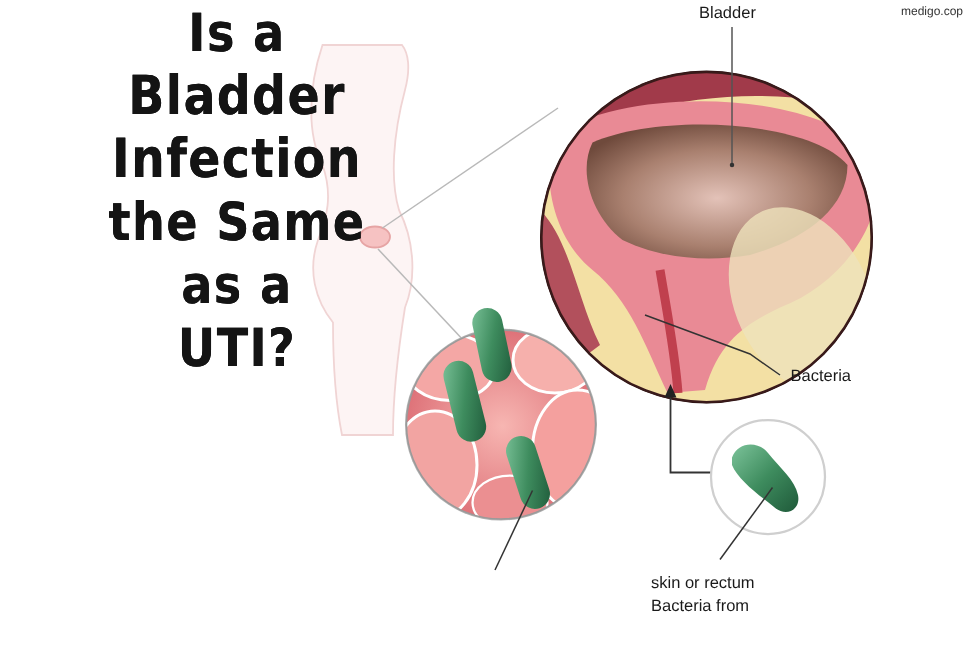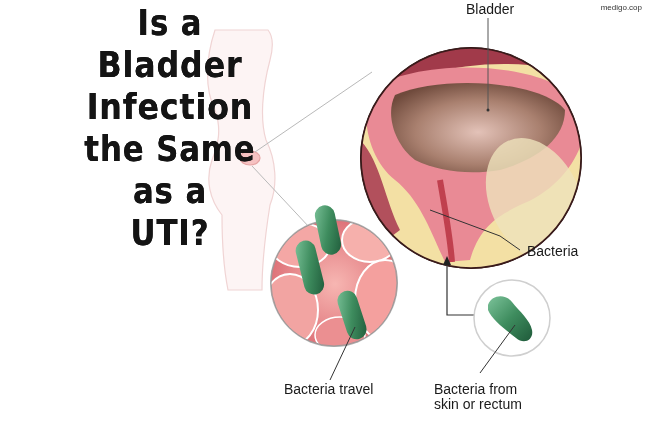--- a/index.html
+++ b/index.html
@@ -1,20 +1,20 @@
 <!DOCTYPE html>
 <html><head>
 <meta charset="utf-8">
 <style>
   html, body { margin:0; padding:0; }
   body { width:650px; height:434px; background:#ffffff; position:relative; overflow:hidden; font-family:"Liberation Sans", sans-serif; }
-  .title { position:absolute; left:12px; top:2px; width:316px; text-align:center; font-family:"DejaVu Sans", sans-serif; font-weight:bold; color:#141414; letter-spacing:1px; }
+  .title { position:absolute; left:0; top:2px; width:316px; text-align:center; font-family:"DejaVu Sans", sans-serif; font-weight:bold; color:#141414; letter-spacing:1px; }
   .title .line { display:block; font-size:35px; line-height:42px; transform:scaleX(0.88); text-shadow: 0 0 0 #000; }
   .title .line.big { font-size:36px; }
-  .label { position:absolute; font-family:"Liberation Sans", sans-serif; font-size:14px; line-height:15px; color:#1a1a1a; }
+  .label { position:absolute; font-family:"Liberation Sans", sans-serif; font-size:11px; line-height:15px; color:#1a1a1a; }
   .watermark { position:absolute; right:8px; top:3px; font-size:8px; color:#333; font-family:"Liberation Sans", sans-serif; }
   svg.art { position:absolute; left:0; top:0; }
 </style>
 </head>
 <body>
 
 <svg class="art" width="650" height="434" viewBox="0 0 650 434">
   <defs>
     <radialGradient id="lumen" cx="50%" cy="55%" r="60%">
       <stop offset="0%" stop-color="#e3c2b8"></stop>
@@ -101,21 +101,20 @@
   <span class="line big">Bladder Infection</span>
   <span class="line">the Same</span>
   <span class="line">as a</span>
   <span class="line">UTI?</span>
 </div>
 
 <div class="label" style="left:466px; top:2px;">Bladder</div>
 <div class="label" style="left:527px; top:244px;">Bacteria</div>
 
 <div class="label" style="left:284px; top:382px;">
-  <div>Bacteria travel</div>
 </div>
 
 <div class="label" style="left:434px; top:382px;">
+  <div>skin or rectum</div>
   <div>Bacteria from</div>
-  <div>skin or rectum</div>
 </div>
 
 <div class="watermark">medigo.cop</div>
 
 </body></html>

